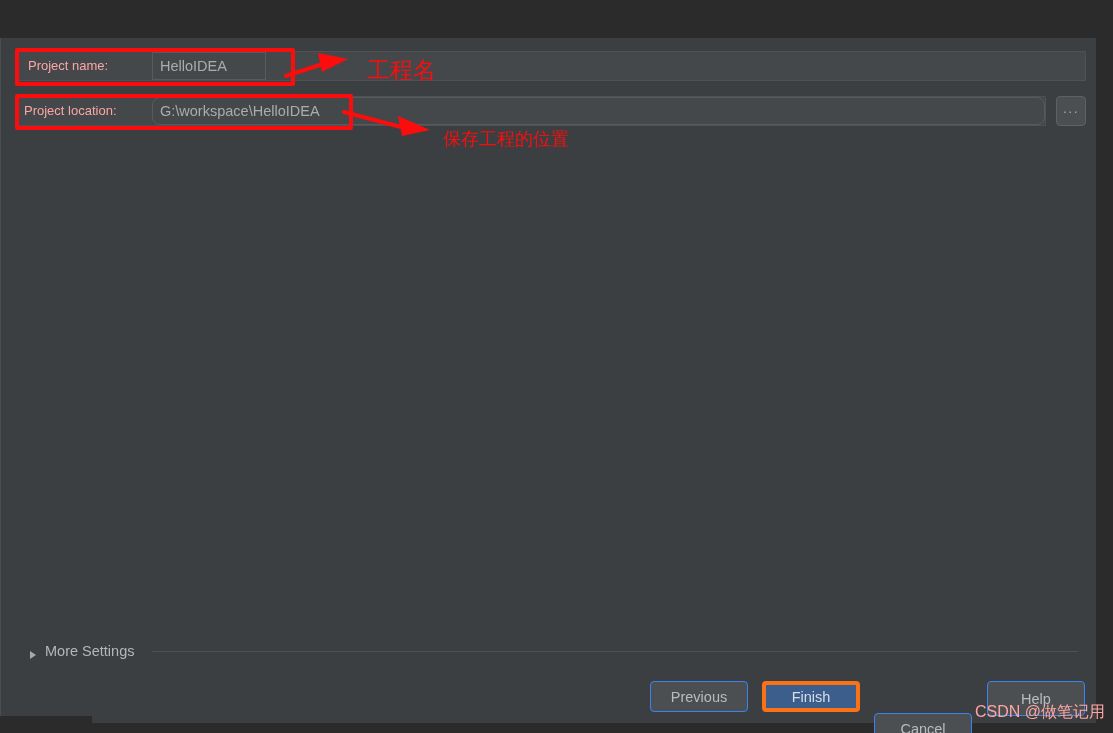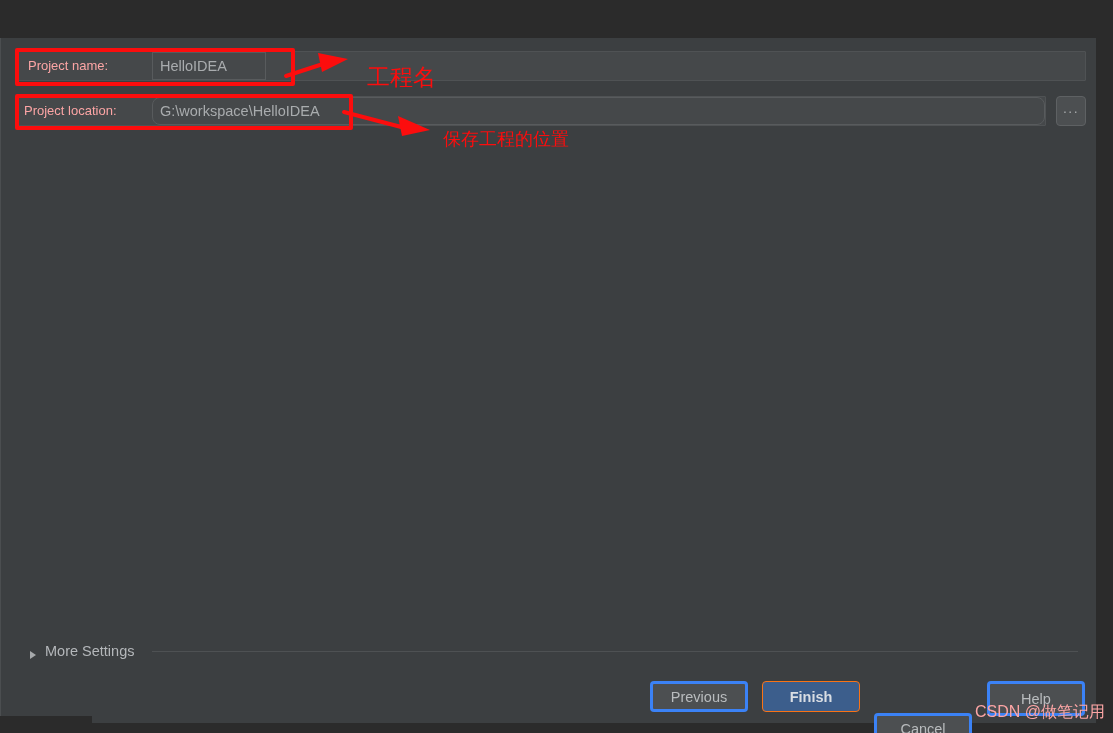--- a/index.html
+++ b/index.html
@@ -172,36 +172,36 @@
     width: 926px; height: 1px;
     background: #4e5153;
   }
 
   
   .btn {
     position: absolute;
     top: 681px;
     height: 31px;
     background: #4c4f51;
-    border: 3px solid #3b82f6;
+    border: 1px solid #3b82f6;
     border-radius: 4px;
     box-sizing: border-box;
     display: flex;
     align-items: center;
     justify-content: center;
     font-size: 14.5px;
     color: #b9bcbe;
     cursor: pointer;
     white-space: nowrap;
   }
   .btn.primary {
     background: #3c5e8c;
-    border: 1px solid #f97316;
+    border: 4px solid #f97316;
     color: #d8dde3;
-    font-weight: bold;
+    font-weight: normal;
   }
 
   
   .anno-box {
     position: absolute;
     border: 4px solid #fc0d0d;
     box-sizing: border-box;
     border-radius: 2px;
     pointer-events: none;
   }
@@ -271,18 +271,18 @@
       <path d="M286 76 L326 63" stroke="#fc0d0d" stroke-width="4" fill="none" stroke-linecap="round"></path>
       <polygon points="348,59 318,53 322,72" fill="#fc0d0d"></polygon>
     </g>
 
     <g>
       <path d="M344 112 L405 128" stroke="#fc0d0d" stroke-width="4" fill="none" stroke-linecap="round"></path>
       <polygon points="430,130 398,116 402,136" fill="#fc0d0d"></polygon>
     </g>
   </svg>
 
-  <div class="anno-text" style="left:367px; top:62px; font-size:23px;">工程名</div>
+  <div class="anno-text" style="left:367px; top:55px; font-size:23px;">工程名</div>
   <div class="anno-text" style="left:443px; top:127px; font-size:18px;">保存工程的位置</div>
 
   <div class="watermark">CSDN @做笔记用</div>
 
 </div>
 
 </body></html>

